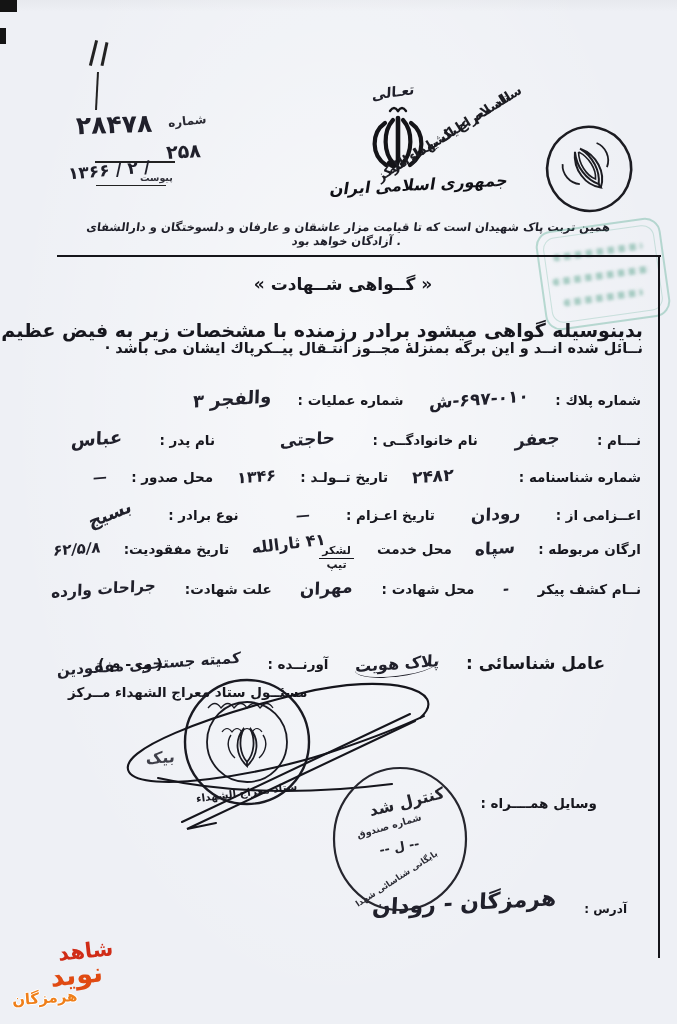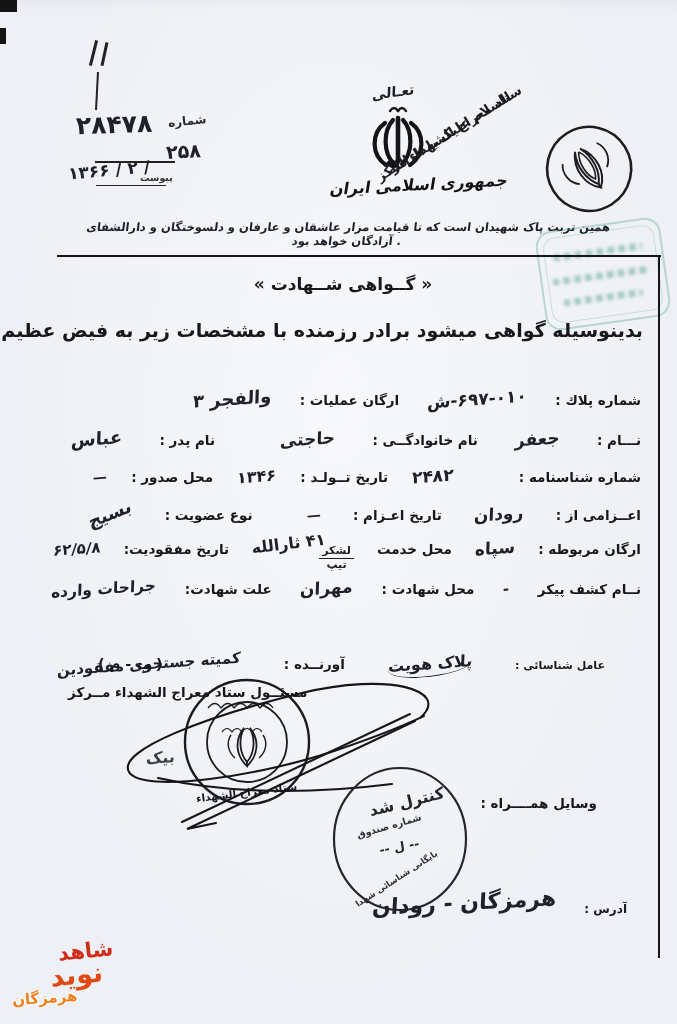--- a/index.html
+++ b/index.html
@@ -97,25 +97,26 @@
     <div class="greenline" style="left:10px;top:46px;width:98px;"></div>
     <div class="greenline" style="left:18px;top:68px;width:80px;"></div>
   </div>
 
   <div class="abs" style="left:57px;top:255px;width:604px;height:2.2px;background:#15151a;"></div>
   <div class="abs" style="left:658px;top:255px;width:2px;height:703px;background:#15151a;"></div>
 
   <div class="abs lbl" style="left:198px;top:274px;width:290px;text-align:center;font-size:17px;letter-spacing:.5px;">« گــواهی شــهادت »</div>
 
   <div class="abs lbl" style="right:34px;top:307px;font-size:19px;direction:rtl;margin-top:12px;">بدینوسیله گواهی میشود برادر رزمنده با مشخصات زیر به فیض عظیم شــهادت</div>
+  <div class="abs lbl" style="right:34px;top:340px;font-size:14.5px;direction:rtl;">نــائل شده انــد و این برگه بمنزلهٔ مجــوز انتـقال پیــکرپاك ایشان می باشد ·</div>
 
   <div class="row" style="right:36px;top:388px;width:448px;">
     <span class="lbl" style="font-size:13.5px;">شماره پلاك :</span>
     <bdo dir="ltr" class="hand" style="font-size:17px;">ش-۶۹۷-۰۱۰</bdo>
-    <span class="lbl" style="font-size:13.5px;">ارگان عملیات :</span>
+    <span class="lbl" style="font-size:13.5px;">شماره عملیات :</span>
     <span class="hand" style="font-size:18px;">والفجر ۳</span>
   </div>
 
   <div class="row" style="right:36px;top:428px;width:570px;">
     <span class="lbl" style="font-size:13.5px;">نـــام :</span>
     <span class="hand" style="font-size:17px;">جعفر</span>
     <span class="lbl" style="font-size:13.5px;">نام خانوادگــی :</span>
     <span class="hand" style="font-size:17px;">حاجتی</span>
     <span class="lbl" style="font-size:13.5px;margin-right:28px;">نام پدر :</span>
     <span class="hand" style="font-size:18px;">عباس</span>
@@ -128,21 +129,21 @@
     <span class="hand" style="font-size:16px;">۱۳۴۶</span>
     <span class="lbl" style="font-size:13.5px;">محل صدور :</span>
     <span class="hand dash" style="font-size:14px;">—</span>
   </div>
 
   <div class="row" style="right:36px;top:503px;width:554px;">
     <span class="lbl" style="font-size:13.5px;">اعــزامی از :</span>
     <span class="hand" style="font-size:17px;">رودان</span>
     <span class="lbl" style="font-size:13.5px;">تاریخ اعـزام :</span>
     <span class="hand dash" style="font-size:14px;">—</span>
-    <span class="lbl" style="font-size:13.5px;margin-right:22px;">نوع عضویت :</span>
+    <span class="lbl" style="font-size:13.5px;margin-right:22px;">نوع برادر :</span>
     <span class="hand" style="font-size:18px;transform:rotate(-22deg) skewX(-8deg);">بسیج</span>
   </div>
 
   <div class="row" style="right:36px;top:538px;width:588px;">
     <span class="lbl" style="font-size:13.5px;">ارگان مربوطه :</span>
     <span class="hand" style="font-size:17px;">سپاه</span>
     <span class="lbl" style="font-size:13.5px;">محل خدمت</span>
     <span class="frac">
       <span class="top">لشکر</span>
       <span>تیپ</span>
@@ -155,21 +156,21 @@
   <div class="row" style="right:36px;top:578px;width:590px;">
     <span class="lbl" style="font-size:13.5px;">نــام کشف پیکر</span>
     <span class="hand dash" style="font-size:15px;">-</span>
     <span class="lbl" style="font-size:13.5px;">محل شهادت :</span>
     <span class="hand" style="font-size:17px;">مهران</span>
     <span class="lbl" style="font-size:13.5px;">علت شهادت:</span>
     <span class="hand" style="font-size:15.5px;">جراحات وارده</span>
   </div>
 
   <div class="row" style="right:72px;top:614px;width:548px;">
-    <span class="lbl" style="font-size:11px;">عامل شناسائی :</span>
+    <span class="lbl" style="font-size:17px;">عامل شناسائی :</span>
     <span class="hand" style="font-size:16px;border-bottom:1.5px solid #23232d;border-radius:0 0 60% 40%;padding-bottom:3px;">پلاک هویت</span>
     <span class="lbl" style="font-size:13.5px;margin-top:42px;">آورنــده :</span>
     <span class="hand" style="font-size:15px;">کمیته جستجوی مفقودین</span>
   </div>
 
   <div class="abs lbl" style="left:98px;top:656px;font-size:14.5px;direction:rtl;">( ب - م )</div>
   <div class="abs lbl" style="left:68px;top:684px;font-size:13.5px;direction:rtl;">مسئــول ستاد معراج الشهداء مــرکز</div>
   <div class="abs hand" style="left:146px;top:748px;font-size:16px;opacity:.85;">بیک</div>
 
   <svg class="abs" style="left:90px;top:646px;" width="352" height="196" viewBox="0 0 352 196">

